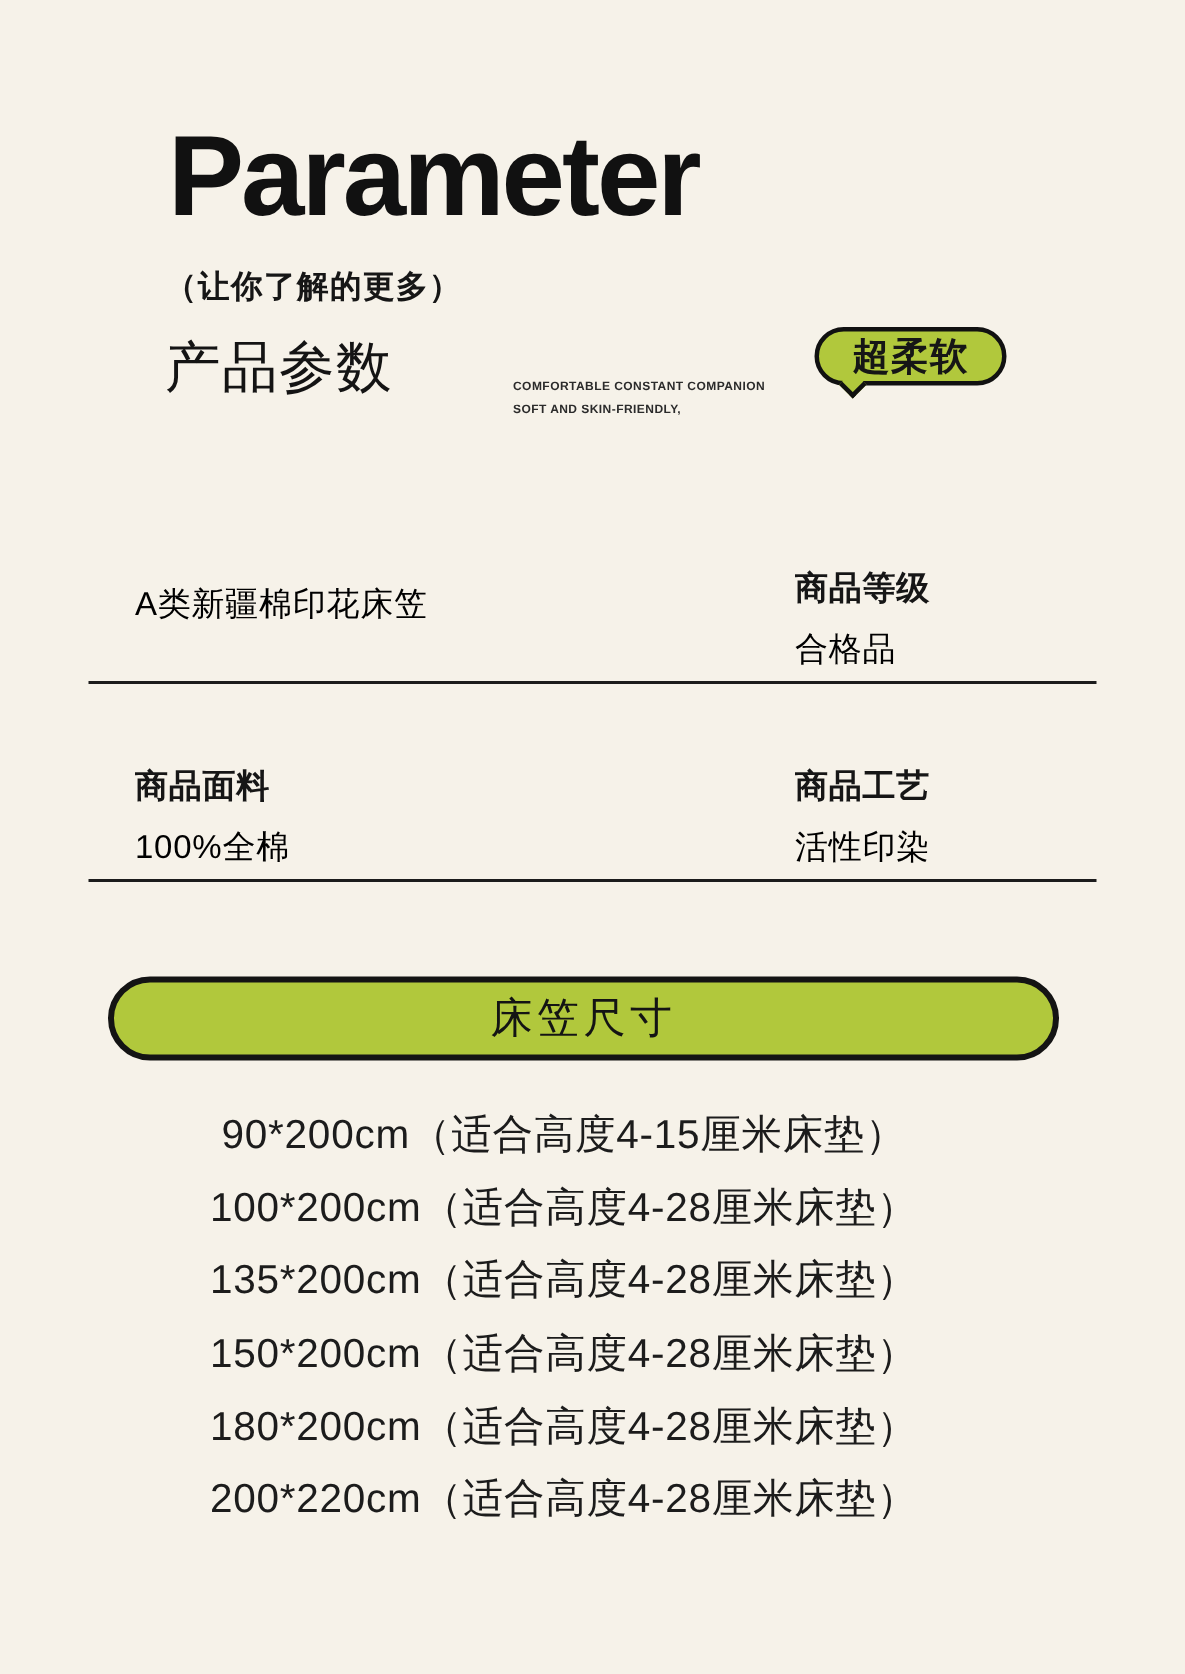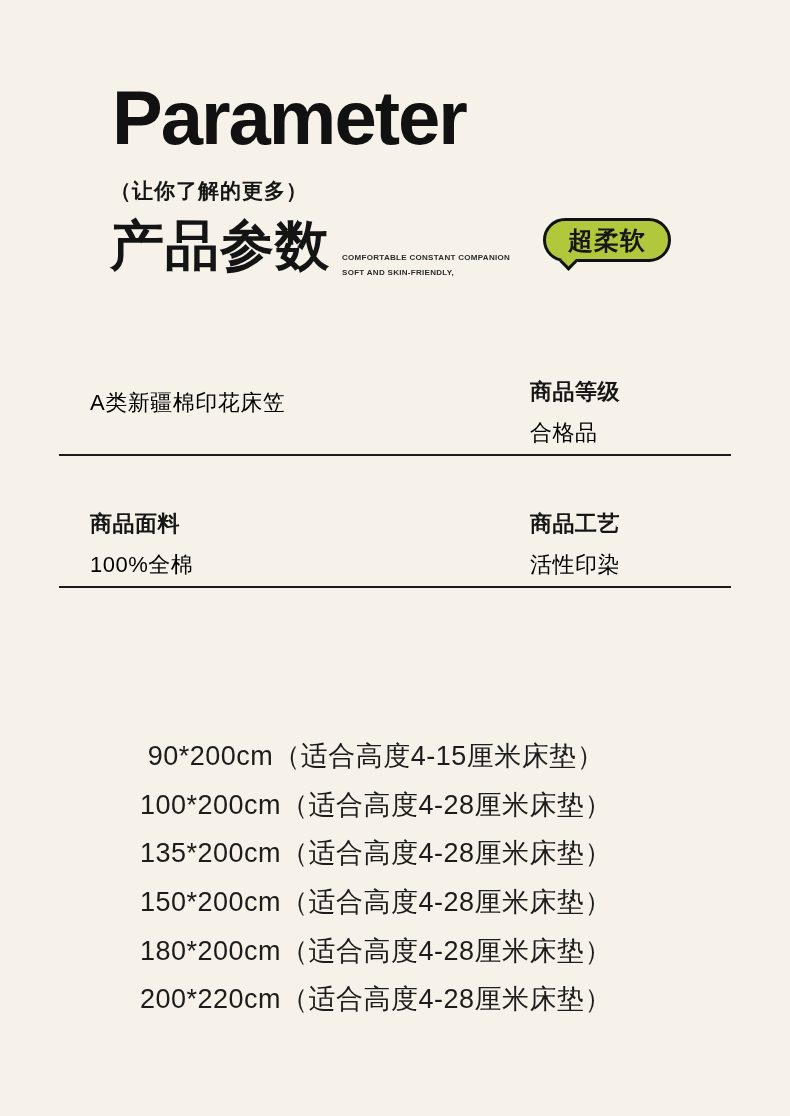--- a/index.html
+++ b/index.html
@@ -24,31 +24,31 @@
     font-size:76px;line-height:76px;font-weight:700;
     letter-spacing:-2px;color:#111;
     font-family:"Liberation Sans",sans-serif;
   }
   .subtitle-cn{
     position:absolute;left:110px;top:177px;
     font-size:21px;font-weight:700;letter-spacing:1px;
   }
   .title-cn{
     position:absolute;left:110px;top:216px;
-    font-size:54px;line-height:58px;font-weight:700;
+    font-size:37px;line-height:58px;font-weight:400;
     letter-spacing:1px;color:#141414;
   }
   .caption-en{
     position:absolute;left:342px;top:250px;
     font-size:8px;line-height:15px;font-weight:700;
     letter-spacing:0.3px;color:#2b2b2b;
   }
   .badge{
     position:absolute;left:543px;top:218px;
-    width:128px;height:44px;
+    width:128px;height:39px;
     background:var(--accent);
     border:3px solid #111;border-radius:22px;
     display:flex;align-items:center;justify-content:center;
     font-size:25px;font-weight:700;letter-spacing:1px;
   }
   .badge-tail{
     position:absolute;left:16px;bottom:-9px;
     width:13px;height:13px;
     background:var(--accent);
     border-right:3px solid #111;border-bottom:3px solid #111;
@@ -119,20 +119,23 @@
   <div class="spec-cell cell-3">
     <div class="spec-label">商品面料</div>
     <div class="spec-value">100%全棉</div>
   </div>
   <div class="spec-cell cell-4">
     <div class="spec-label">商品工艺</div>
     <div class="spec-value">活性印染</div>
   </div>
   <div class="divider divider-2"></div>
 
+  <div class="size-pill">
+    <span>床笠尺寸</span>
+  </div>
 
   <ul class="size-list">
     <li>90*200cm（适合高度4-15厘米床垫）</li>
     <li>100*200cm（适合高度4-28厘米床垫）</li>
     <li>135*200cm（适合高度4-28厘米床垫）</li>
     <li>150*200cm（适合高度4-28厘米床垫）</li>
     <li>180*200cm（适合高度4-28厘米床垫）</li>
     <li>200*220cm（适合高度4-28厘米床垫）</li>
   </ul>
 

